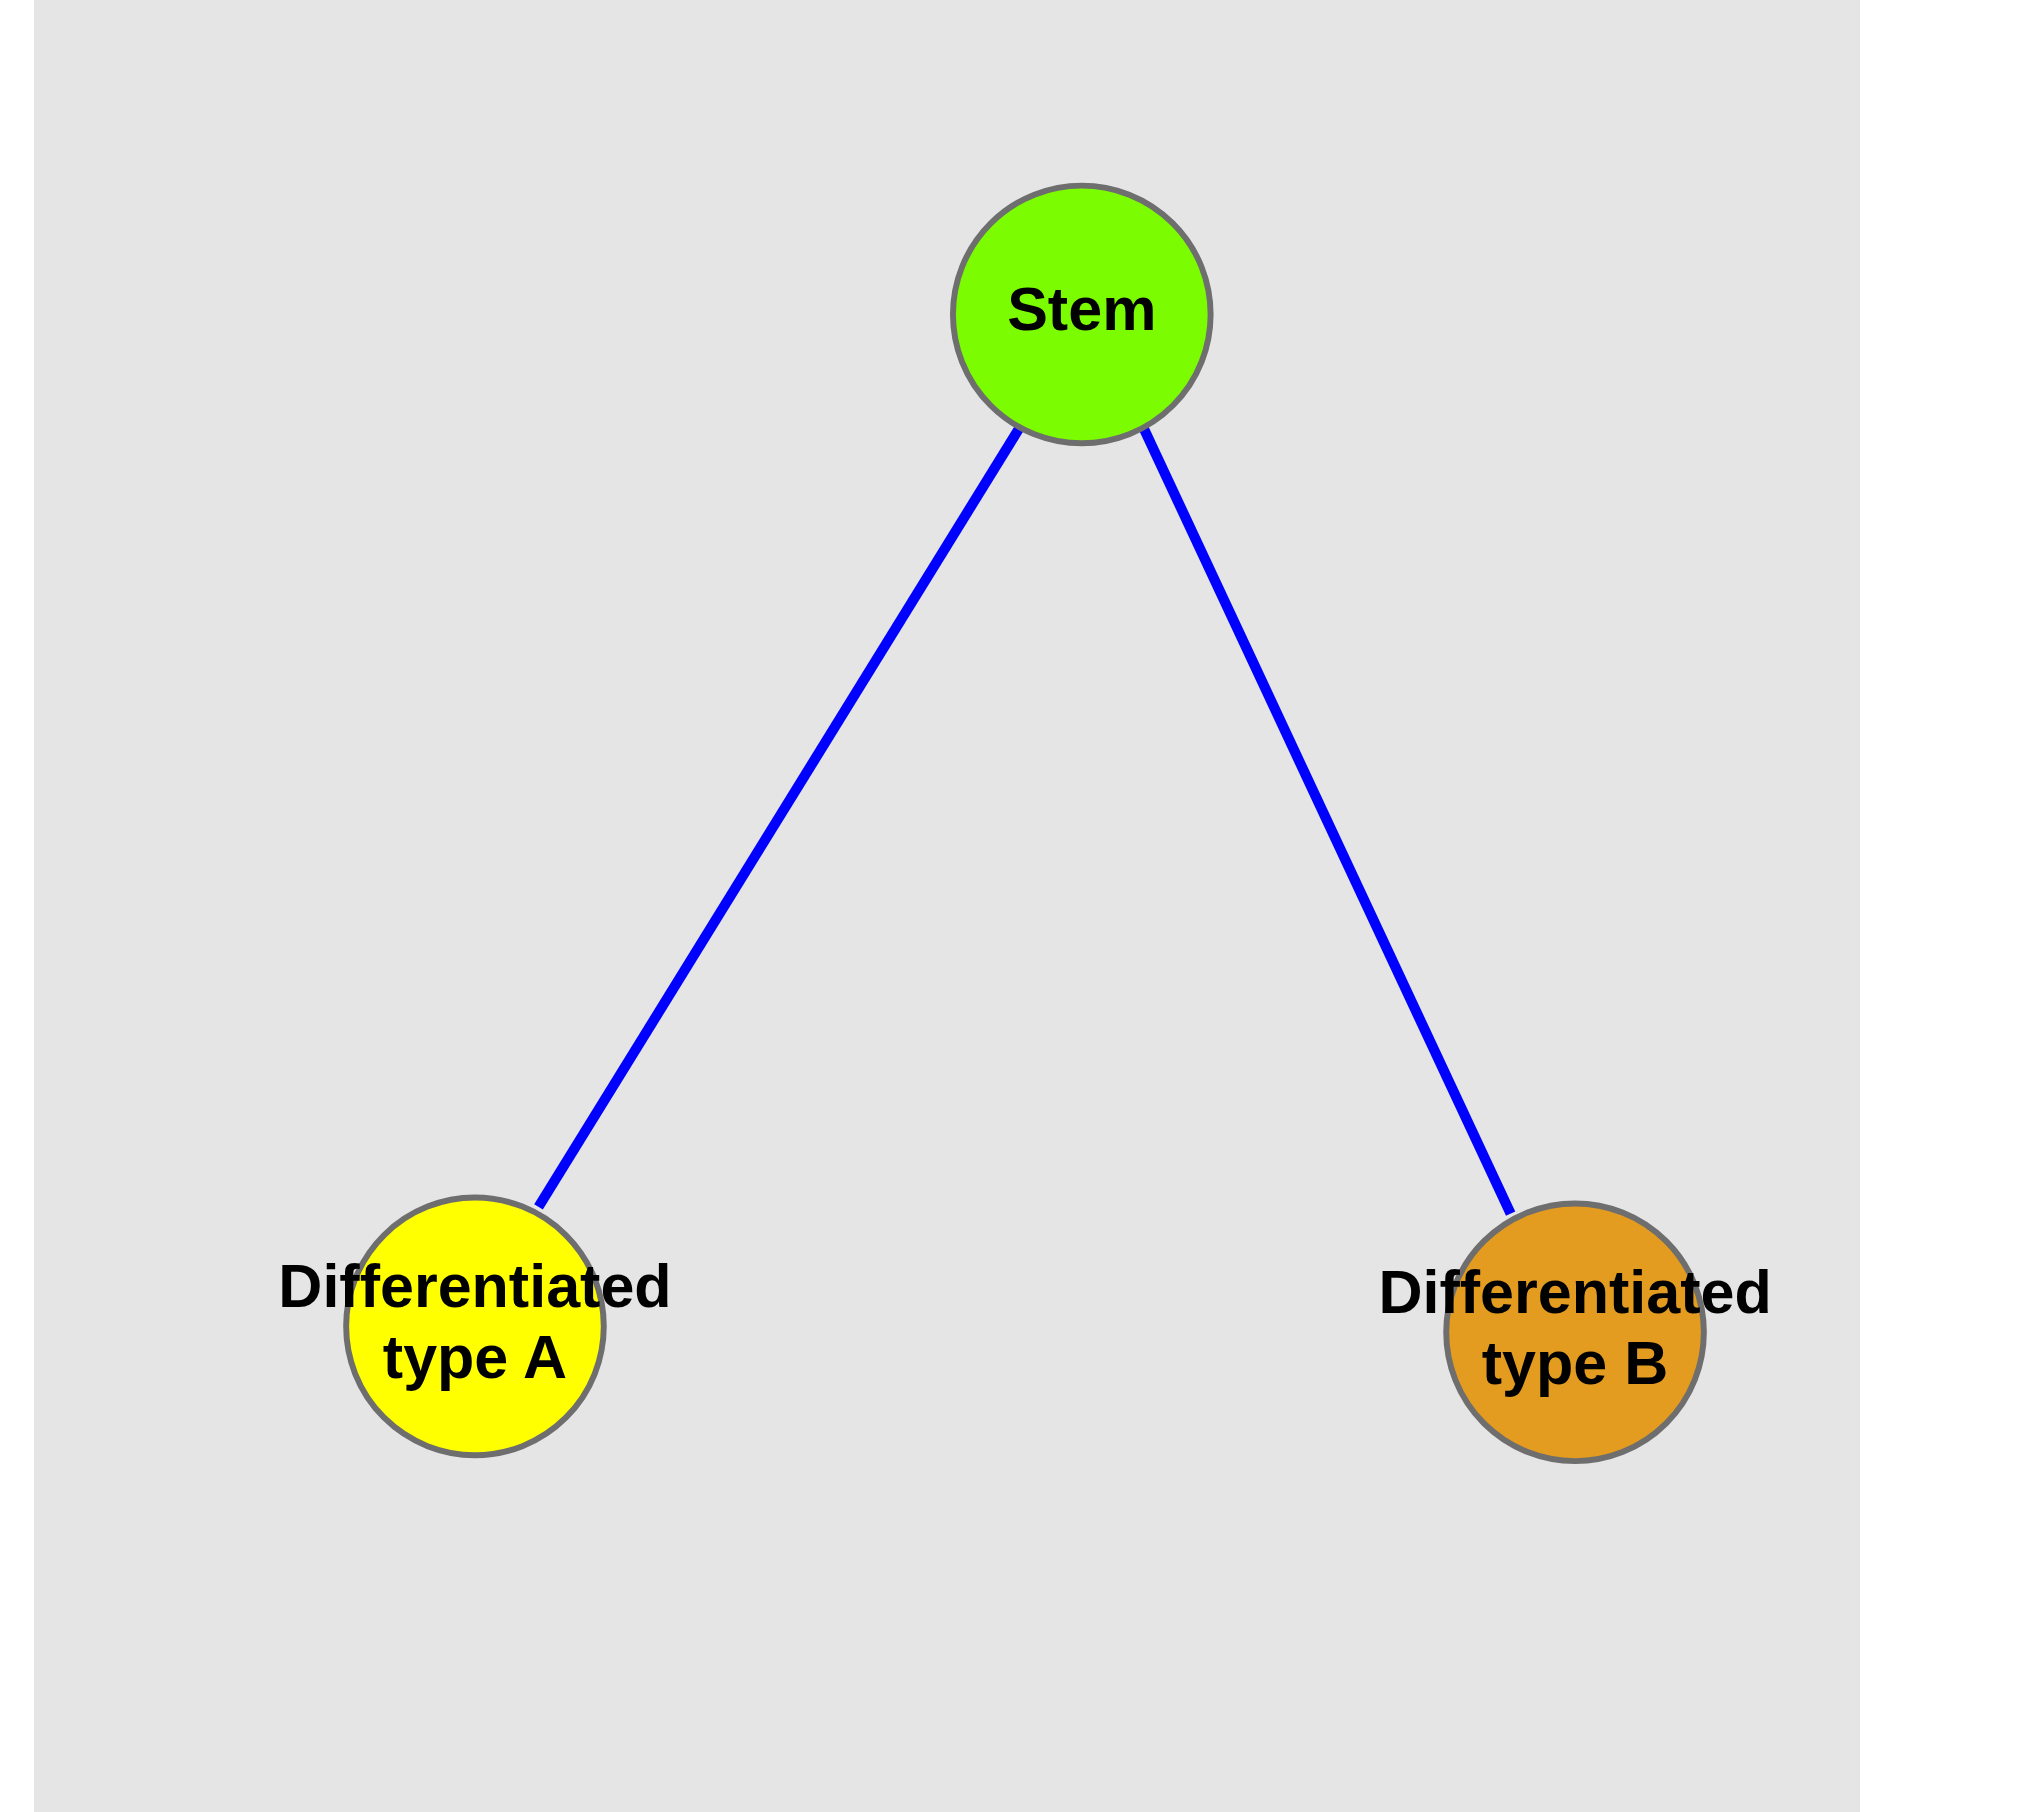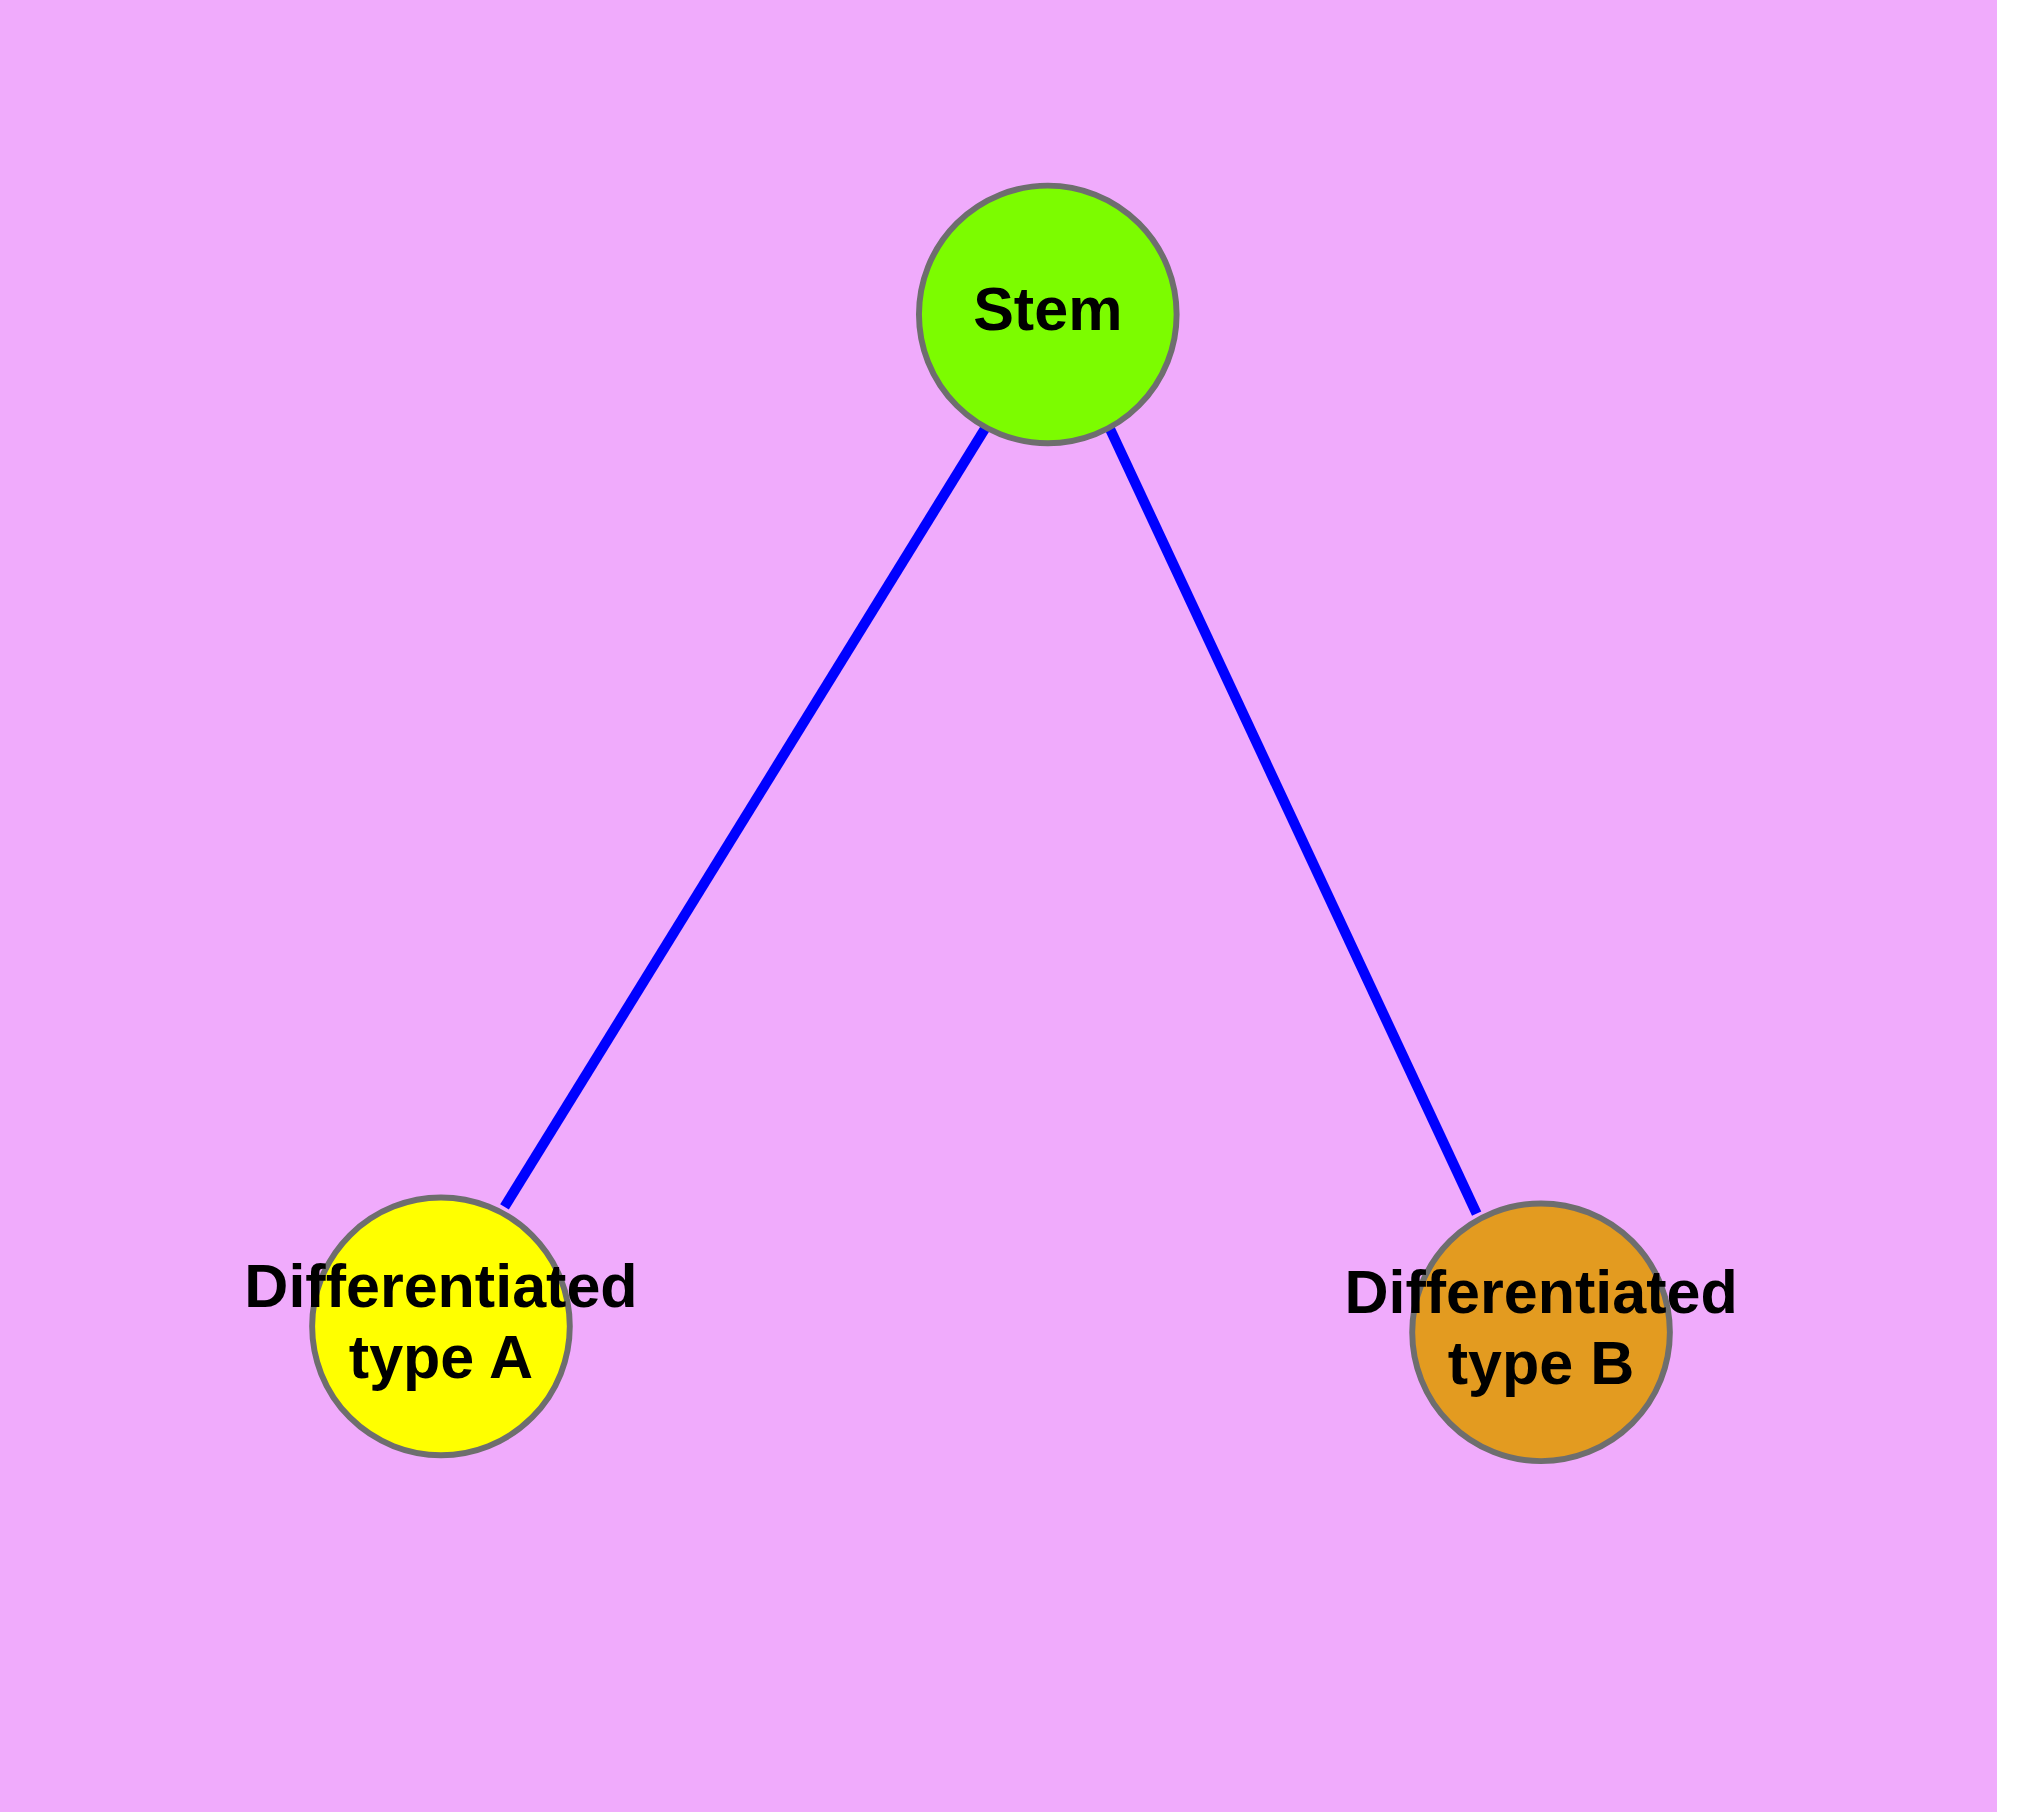--- a/index.html
+++ b/index.html
@@ -2,25 +2,26 @@
 <html style="font-size:13.6px"><head>
 <meta charset="utf-8">
 <style>
   html, body {
     margin: 0;
     padding: 0;
     background: #ffffff;
   }
   #canvas {
     position: relative;
-    width: 1997px;
+    width: 1826px;
     height: 1812px;
-    background: #f0abfc;
+    background: #e5e5e5;
     overflow: hidden;
     font-family: "Liberation Sans", sans-serif;
+    margin-left: 34px;
   }
   #graph-svg {
     position: absolute;
     left: 0;
     top: 0;
     width: 2021px;
     height: 1812px;
     display: block;
   }
   .node-label {

